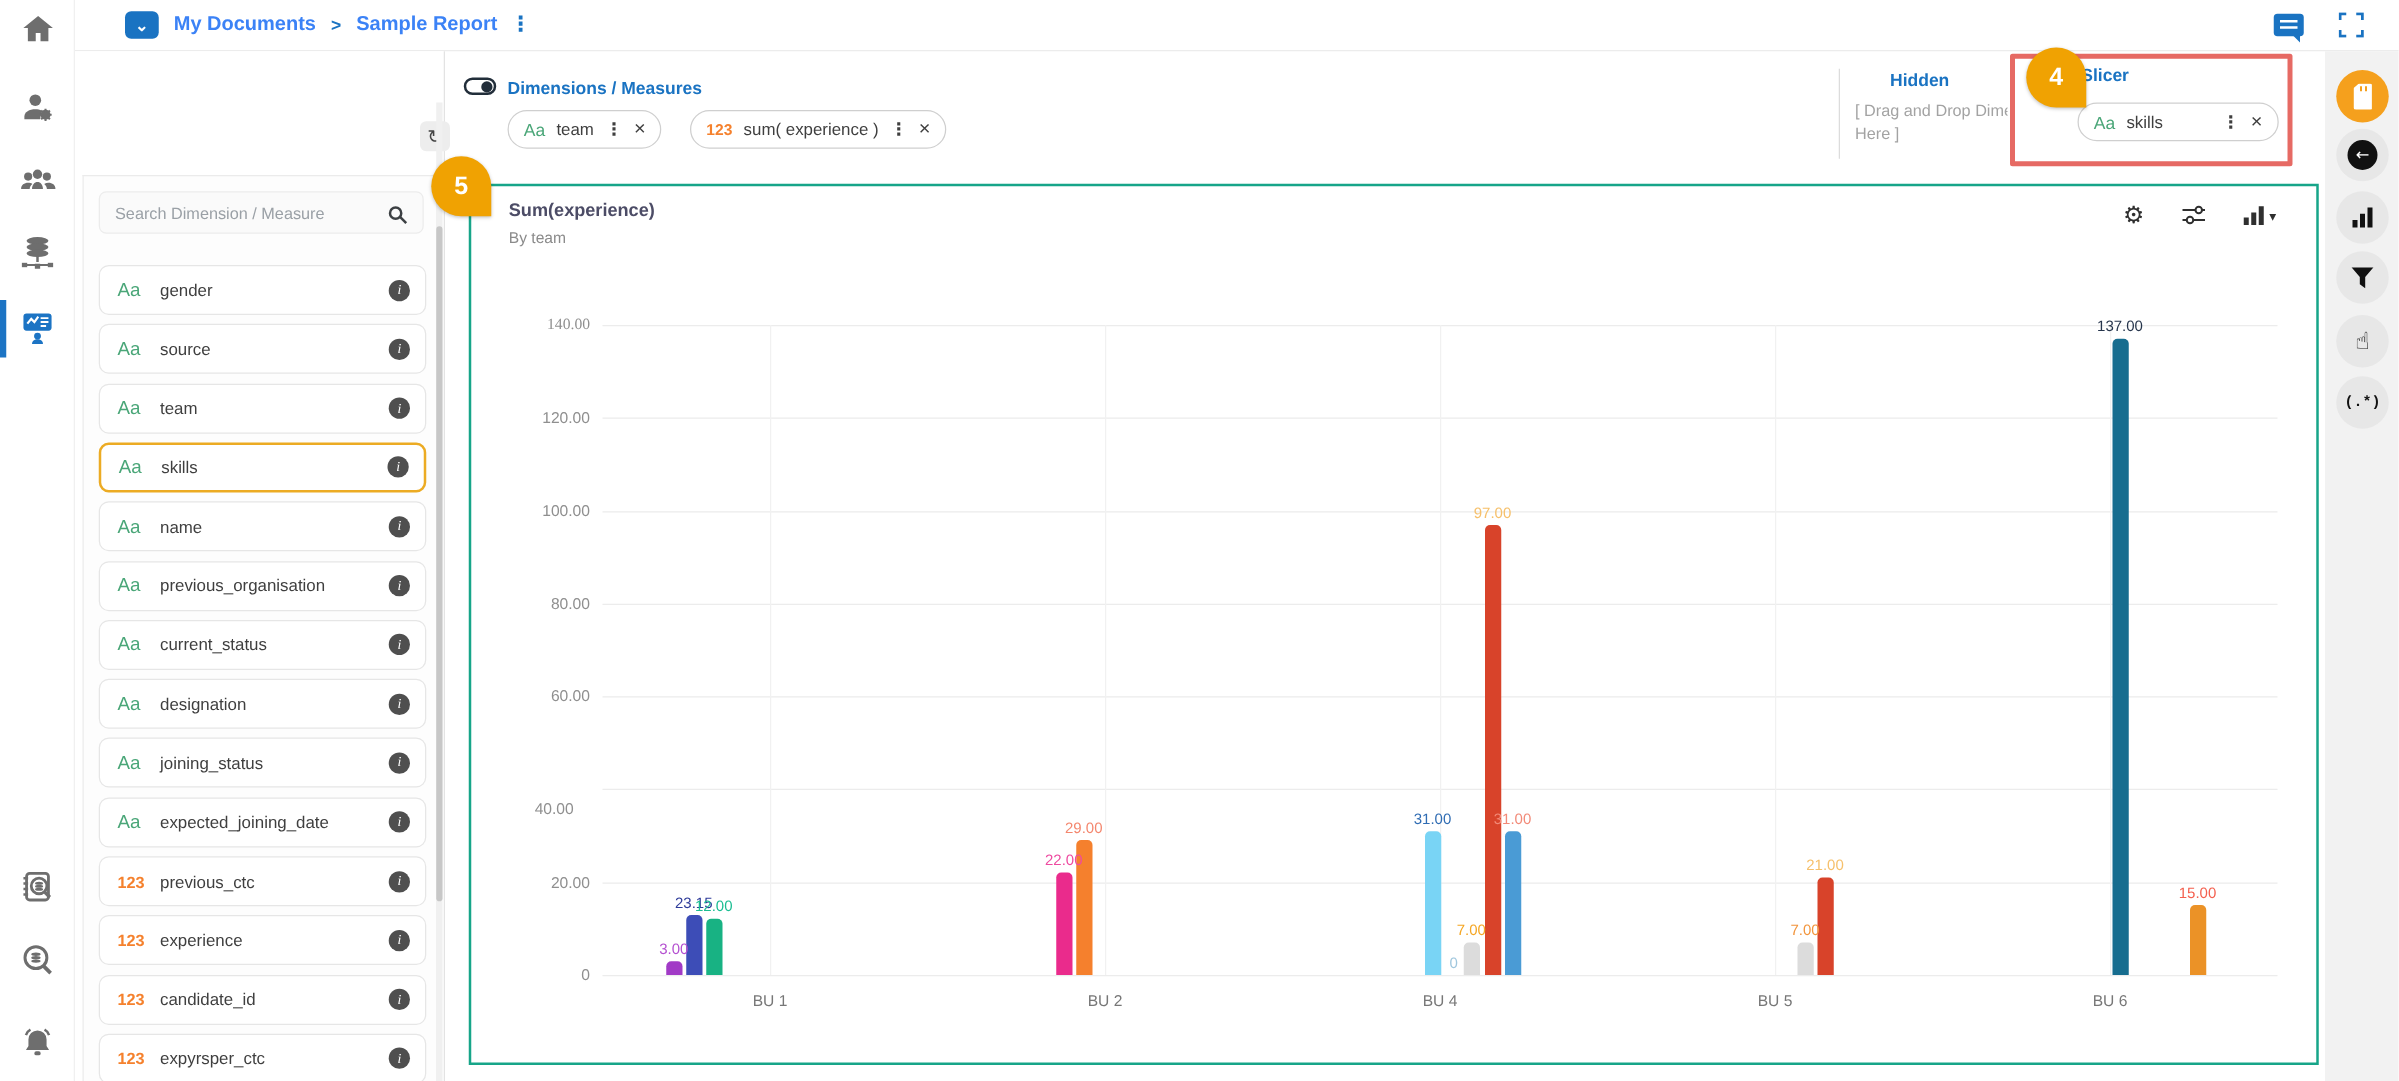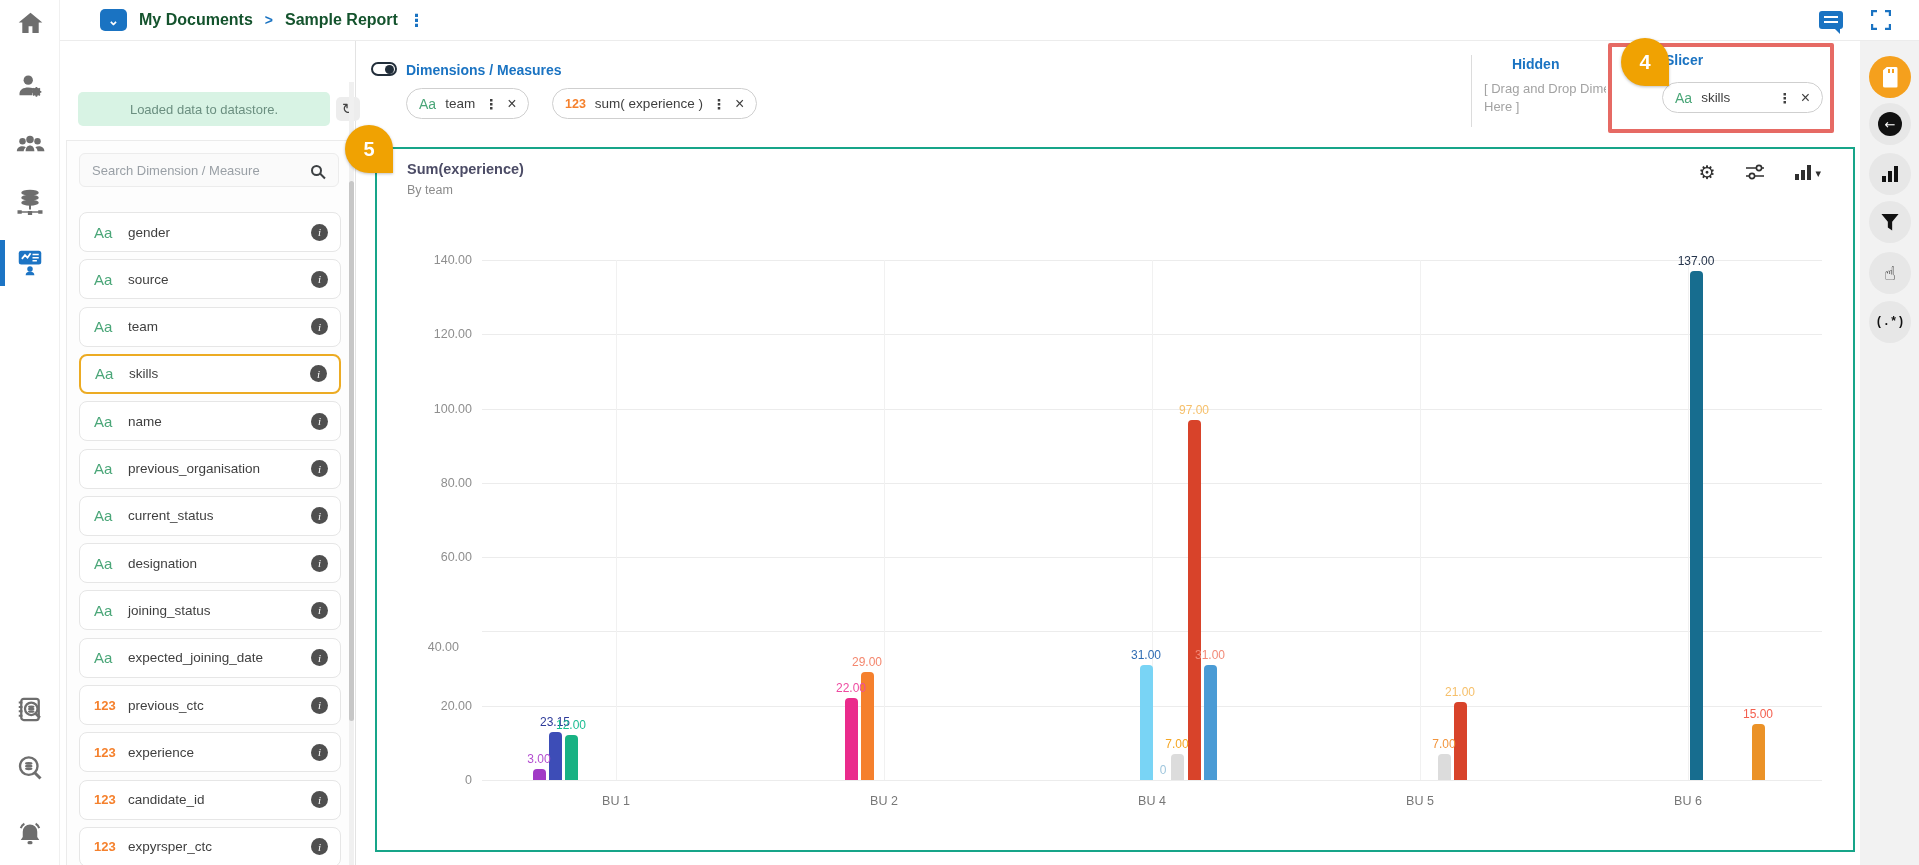--- a/index.html
+++ b/index.html
@@ -7,21 +7,21 @@
     font-family:"Liberation Sans", sans-serif; }
   .abs { position:absolute; }
   #stage { position:relative; width:1919px; height:865px; background:#fff; }
 
   
   #topbar { left:60px; top:0; width:1859px; height:41px; background:#fff;
     border-bottom:1px solid #ececec; display:flex; align-items:center; }
   .folder-ic { width:27px; height:22px; background:#1a73c2; border-radius:5px;
     margin-left:40px; display:flex; align-items:center; justify-content:center;
     color:#fff; font-size:13px; font-weight:bold; }
-  .crumb { color:#14532d; font-size:16px; font-weight:bold; margin-left:12px; }
+  .crumb { color:#3b82f6; font-size:16px; font-weight:bold; margin-left:12px; }
   .crumb-sep { color:#1a73c2; font-size:14px; font-weight:bold; margin-left:12px; }
   .kebab { color:#1a73c2; font-size:17px; font-weight:bold; margin-left:10px;
     font-family:"DejaVu Sans",sans-serif; }
   #topbar-right { margin-left:auto; display:flex; align-items:center; gap:28px; margin-right:28px; }
   .comment-ic { position:relative; width:24px; height:18px; background:#1a73c2; border-radius:3px; }
   .comment-ic::before { content:""; position:absolute; left:5px; top:5px; width:14px; height:2px;
     background:#fff; box-shadow:0 5px 0 #fff; }
   .comment-ic::after { content:""; position:absolute; right:3px; bottom:-5px;
     border-left:6px solid transparent; border-top:6px solid #1a73c2; }
 
@@ -224,21 +224,20 @@
     <div class="rail-item" style="top:813px;">
       <svg width="30" height="30" viewBox="0 0 24 24">
           <path d="M12 3.5a5.8 5.8 0 0 0-5.8 5.8v4.2L4.6 16h14.8l-1.6-2.5V9.3A5.8 5.8 0 0 0 12 3.5z"></path>
           <rect x="10" y="16.8" width="4" height="2.6" rx="1.2"></rect>
           <path d="M4.6 6.5C5.2 4.8 6.3 3.6 7.5 3M19.4 6.5C18.8 4.8 17.7 3.6 16.5 3" fill="none" stroke="#6e6e6e" stroke-width="1.6"></path>
         </svg>
     </div>
   </div>
 
   <div id="dataset-panel" class="abs">
-    <div id="status-banner">Loaded data to datastore.</div>
     <div id="refresh-btn">↻</div>
     <div id="list-card">
       <div id="search-box">
         <span class="ph">Search Dimension / Measure</span>
         <span class="lens"></span>
       </div>
       <div id="field-list">
           <div class="field-row" style="top: 71px;">
             <span class="fbadge t">Aa</span>
             <span class="flabel">gender</span>
@@ -363,21 +362,21 @@
         <span class="ctype">
             <i style="height:6px"></i>
             <i style="height:10px"></i>
             <i style="height:15px"></i>
           </span>
         <span class="caret">▾</span>
       </span>
     </div>
     <div id="plot">
         <div class="gridline-h" style="left: 105px; top: 111px; width: 1340px;"></div>
-        <div class="ytick" style="left: 25px; top: 111px;">140.00</div>
+        <div class="ytick" style="left: 25px; top: 111px; font-family: Liberation Serif, serif;">140.00</div>
         <div class="gridline-h" style="left: 105px; top: 185.286px; width: 1340px;"></div>
         <div class="ytick" style="left: 25px; top: 185.286px;">120.00</div>
         <div class="gridline-h" style="left: 105px; top: 259.571px; width: 1340px;"></div>
         <div class="ytick" style="left: 25px; top: 259.571px;">100.00</div>
         <div class="gridline-h" style="left: 105px; top: 333.857px; width: 1340px;"></div>
         <div class="ytick" style="left: 25px; top: 333.857px;">80.00</div>
         <div class="gridline-h" style="left: 105px; top: 408.143px; width: 1340px;"></div>
         <div class="ytick" style="left: 25px; top: 408.143px;">60.00</div>
         <div class="gridline-h" style="left: 105px; top: 482.429px; width: 1340px;"></div>
         <div class="ytick" style="left: 12px; top: 482.429px; margin-top: 16px;">40.00</div>

